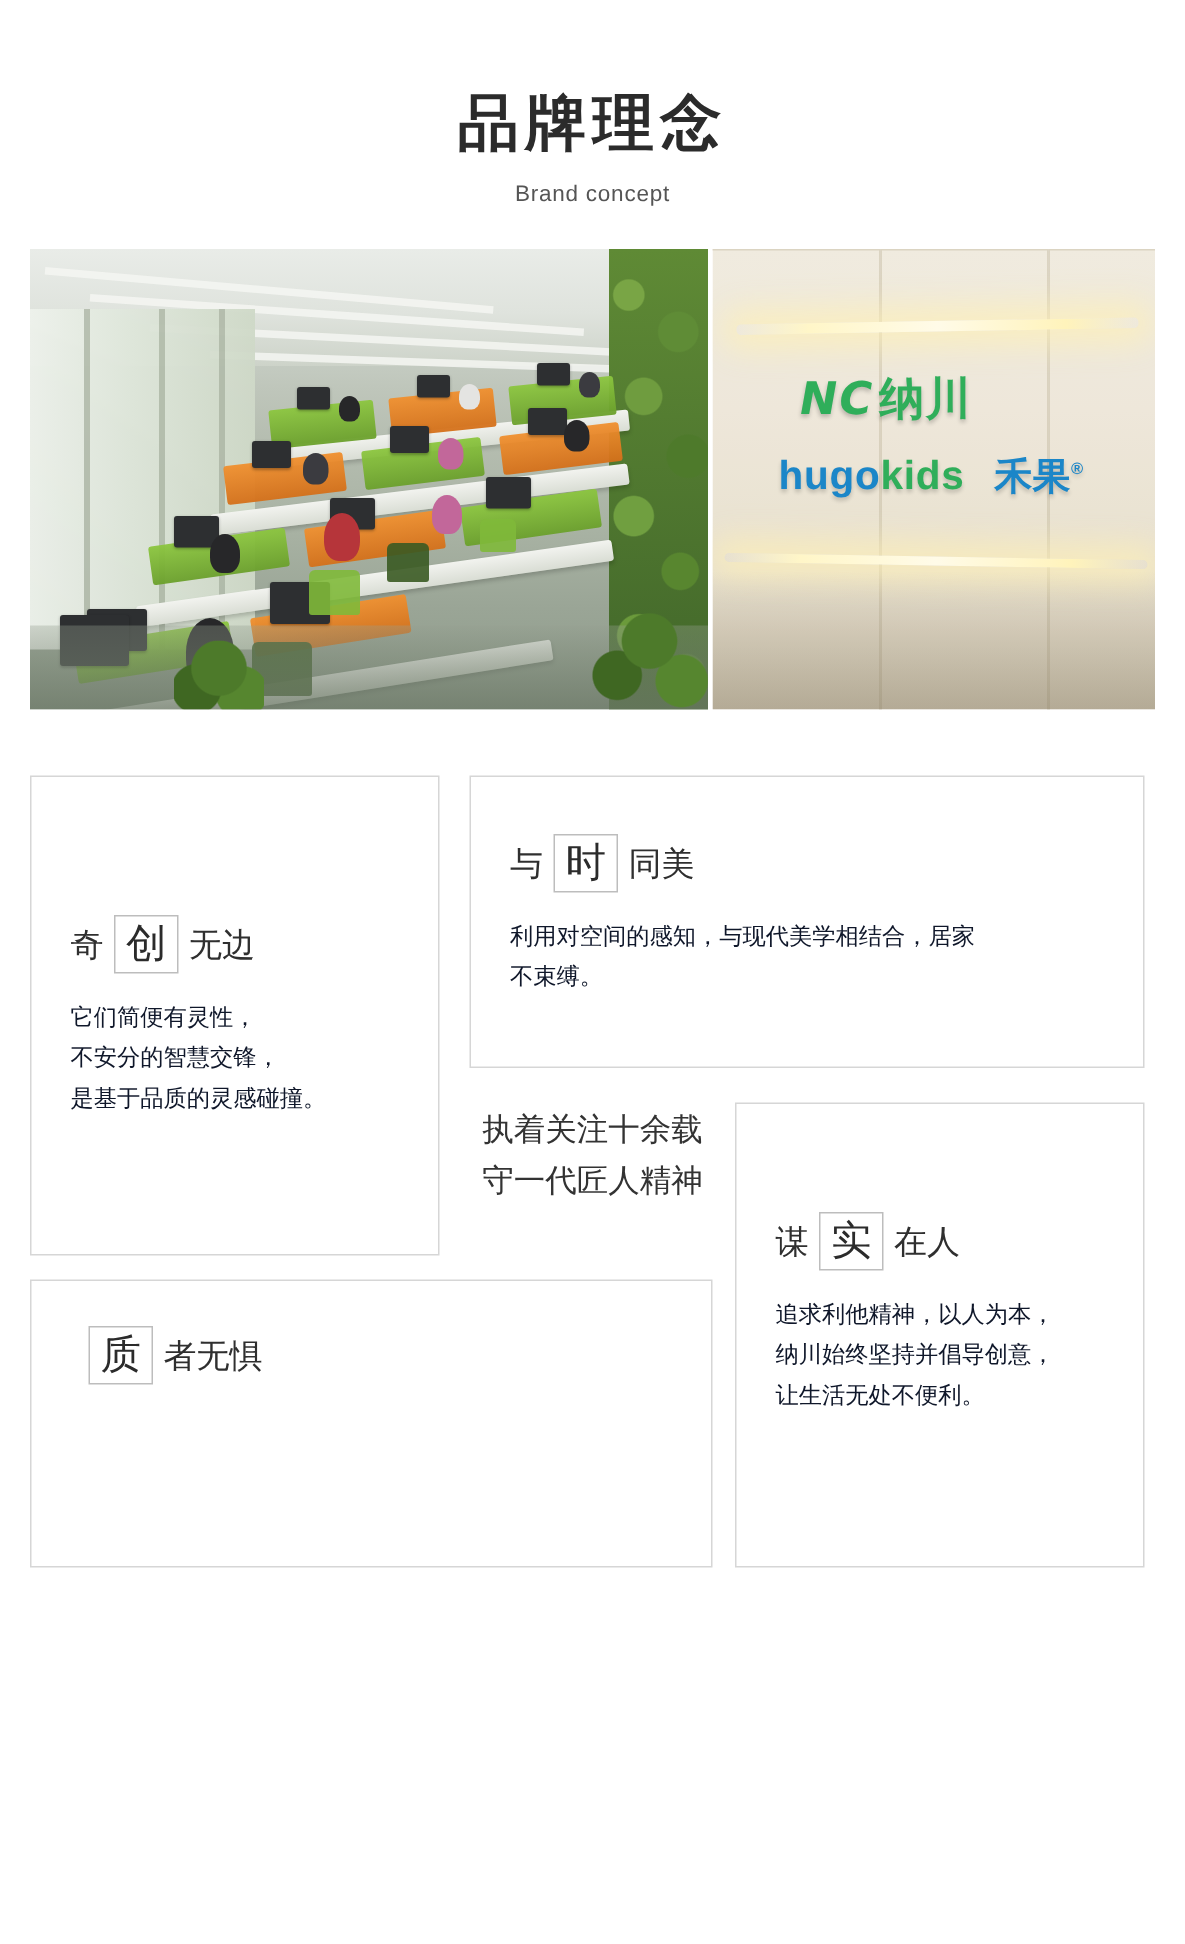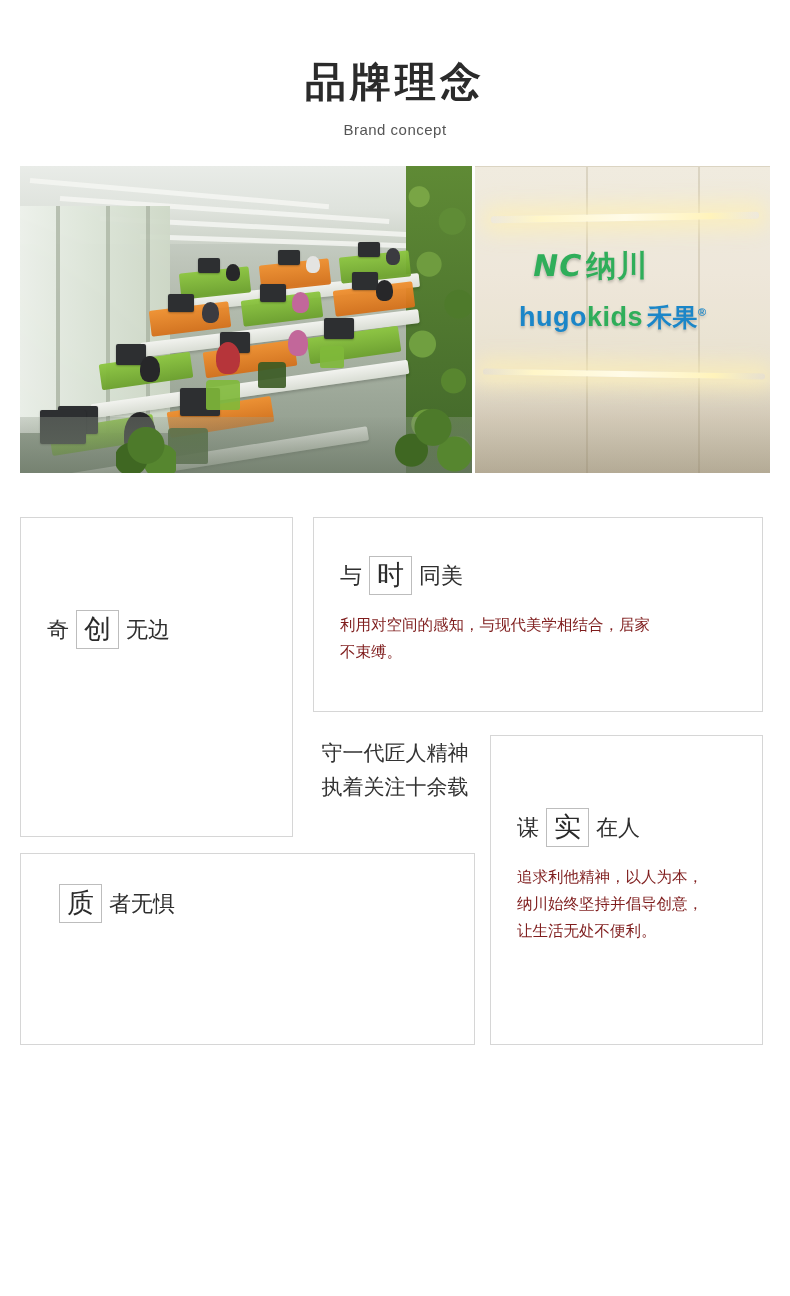--- a/index.html
+++ b/index.html
@@ -194,21 +194,21 @@
     font-size: 27px;
     font-weight: bold;
     color: #1b86c8;
     letter-spacing: 0.5px;
     white-space: nowrap;
     text-shadow: 0 2px 3px rgba(0,0,0,.2);
   }
   .logo-hugo .kids { color: #2fae5a; }
   .logo-hugo .cn {
     color: #1b86c8;
-    margin-left: 4px;
+    margin-left: 20px;
     font-size: 25px;
   }
   .logo-hugo .reg {
     font-size: 11px;
     vertical-align: super;
   }
   .shadow-band {
     position: absolute;
     left: 0; right: 0; bottom: 0; height: 92px;
     background: linear-gradient(180deg, rgba(120,108,84,0), rgba(108,96,72,.38));
@@ -253,21 +253,21 @@
     padding: 5px 7px;
     margin: 0 7px;
     font-size: 27px;
     line-height: 1;
     color: #2b2b2b;
   }
   .card-body {
     margin-top: 16px;
     font-size: 15.5px;
     line-height: 1.75;
-    color: #7f1d1d;
+    color: #0f172a;
     font-family: "Liberation Serif", "DejaVu Serif", serif;
   }
 
   
   #card-chuang { left: 20px;  top: 2px;   width: 273px; height: 320px; }
   #card-shi    { left: 313px; top: 2px;   width: 450px; height: 195px; }
   #card-shi2   { left: 490px; top: 220px; width: 273px; height: 310px; }
   #card-zhi    { left: 20px;  top: 338px; width: 455px; height: 192px; }
 
   .center-slogan {
@@ -389,20 +389,23 @@
 
   <div class="cards">
 
     <div class="card" id="card-chuang">
       <div class="card-inner" style="padding-top:92px;">
         <div class="card-title">
           <span>奇</span>
           <span class="big-char">创</span>
           <span>无边</span>
         </div>
+        <div class="card-body" style="white-space:pre-line;">它们简便有灵性，
+不安分的智慧交锋，
+是基于品质的灵感碰撞。</div>
       </div>
     </div>
 
     <div class="card" id="card-shi">
       <div class="card-inner" style="padding-top:38px;">
         <div class="card-title">
           <span>与</span>
           <span class="big-char">时</span>
           <span>同美</span>
         </div>
@@ -428,19 +431,19 @@
       <div class="card-inner" style="padding-top:30px; padding-left:38px;">
         <div class="card-title">
           <span></span>
           <span class="big-char" style="margin-left:0;">质</span>
           <span>者无惧</span>
         </div>
       </div>
     </div>
 
     <div class="center-slogan">
+      <div>执着关注十余载</div>
       <div>守一代匠人精神</div>
-      <div>执着关注十余载</div>
     </div>
 
   </div>
 
 </div>
 
 </body></html>

